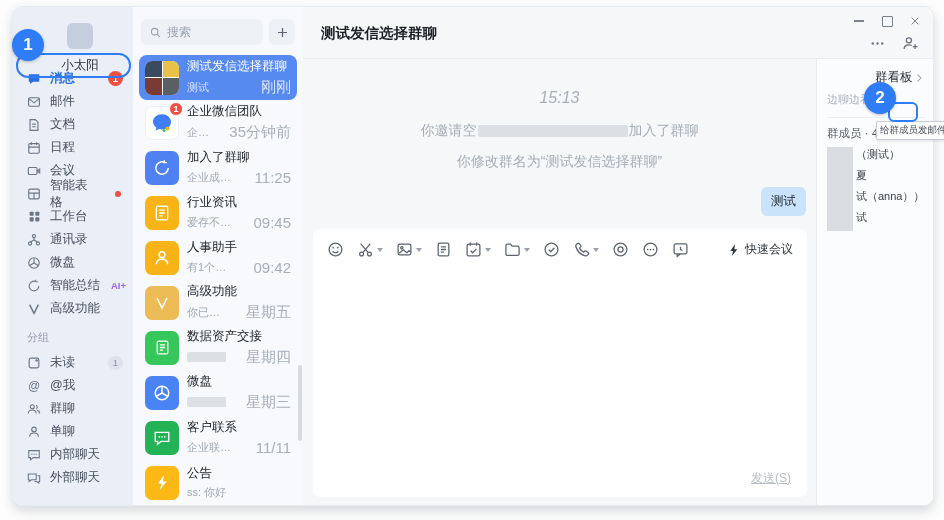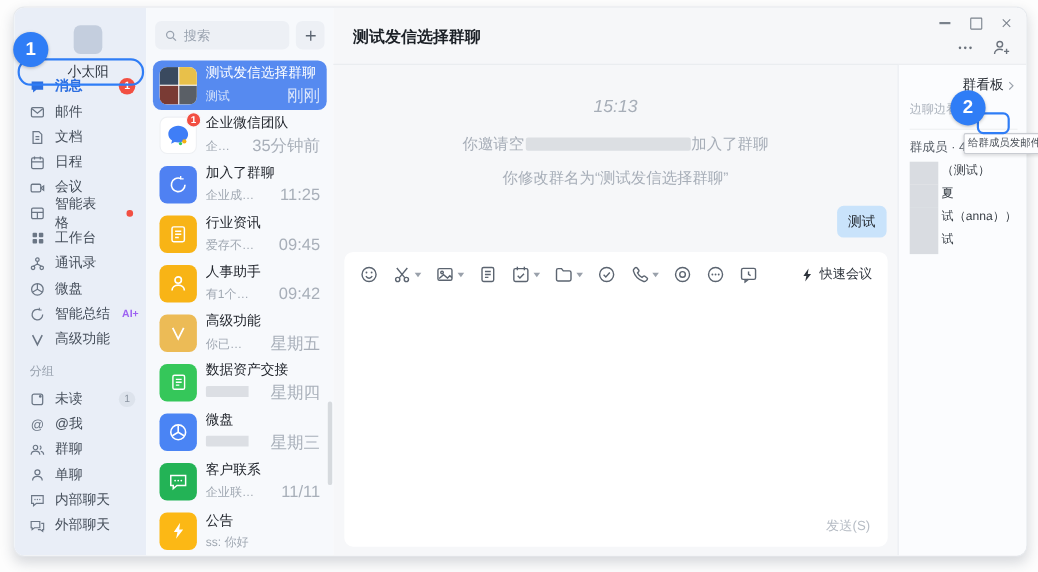--- a/index.html
+++ b/index.html
@@ -64,21 +64,21 @@
   .timestamp { font-size:16px; color:#a7aeb8;font-style:italic; }
   .sysmsg { margin-top:15px; font-size:14px; color:#a7aeb8; display:flex; align-items:center; }
   .sys-redact { display:inline-block; width:150px; height:12px; background:#dcdfe3; border-radius:2px; margin:0 1px; }
   .bubble-row { align-self:stretch; display:flex; justify-content:flex-end; padding-right:10px; margin-top:16px; }
   .bubble { background:#c9e3fb; color:#1c2127; font-size:12.5px; padding:6px 10px; border-radius:6px; }
   .input-panel { height:268px; margin:0 9px 8px 10px; background:#fff; border-radius:8px; position:relative; flex:none; }
   .toolbar { display:flex; align-items:center; gap:13px; padding:12px 14px 0 14px; color:#5b6470; }
   .tbi { display:flex; align-items:center; gap:3px; }
   .caret { width:0; height:0; border-left:3.5px solid transparent; border-right:3.5px solid transparent; border-top:4px solid #9aa1ab; }
   .quickmeet { margin-left:auto; display:flex; align-items:center; gap:4px; font-size:12px; color:#2e343c; }
-  .sendbtn { position:absolute; right:16px; bottom:10px; font-size:12px; color:#b7bdc5; }
+  .sendbtn { position:absolute; right:16px; bottom:10px; font-size:12px; color:#b7bdc5;text-decoration:underline; }
   
   .rightpanel { width:117px; flex:none; border-left:1px solid #e9ebef; background:#fbfcfe; padding:10px 8px 0 10px; position:relative; }
   .prow-board { display:flex; align-items:center;margin-left:48px; }
   .board-title { font-size:12.5px; color:#262b33; flex:1; }
   .board-sub { margin-top:6px; font-size:11px; color:#abb2bc; white-space:nowrap; overflow:hidden; }
   .pdivider { height:1px; background:#edeff2; margin:10px 0 8px; }
   .prow-members { display:flex; align-items:center; color:#565d66; }
   .members-title { font-size:11.5px; flex:1; }
   .micon { color:#6b727c; display:flex; align-items:center; }
   .mrow { display:flex; height:21px; }

